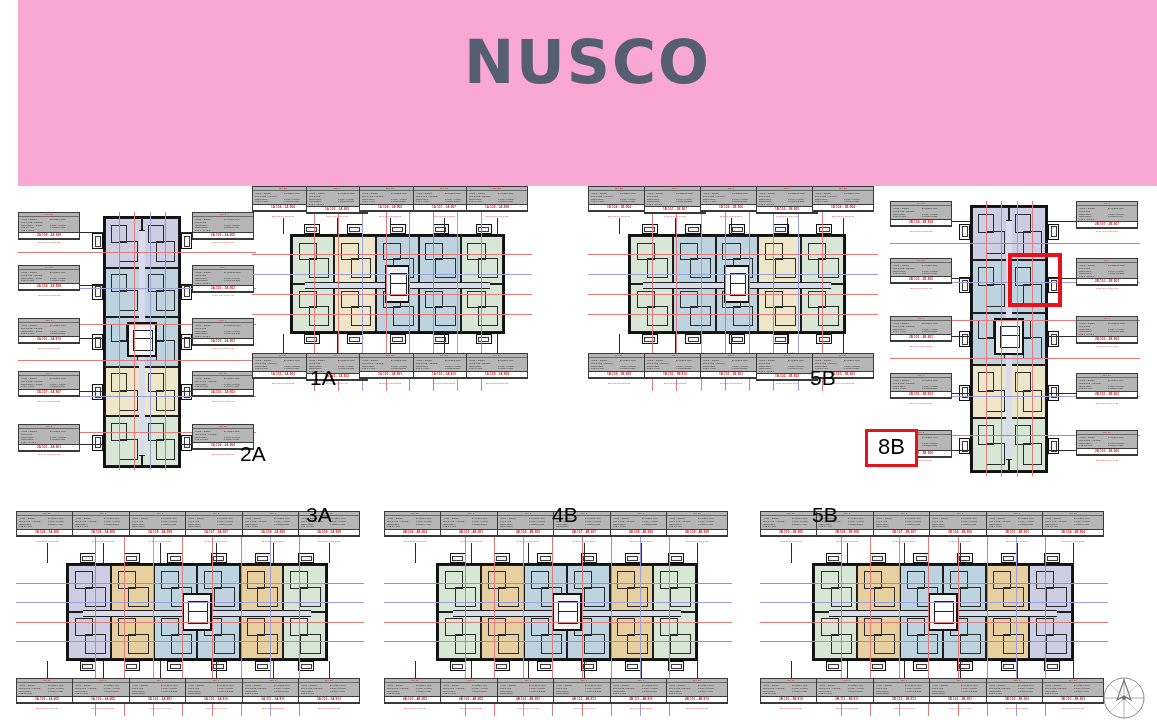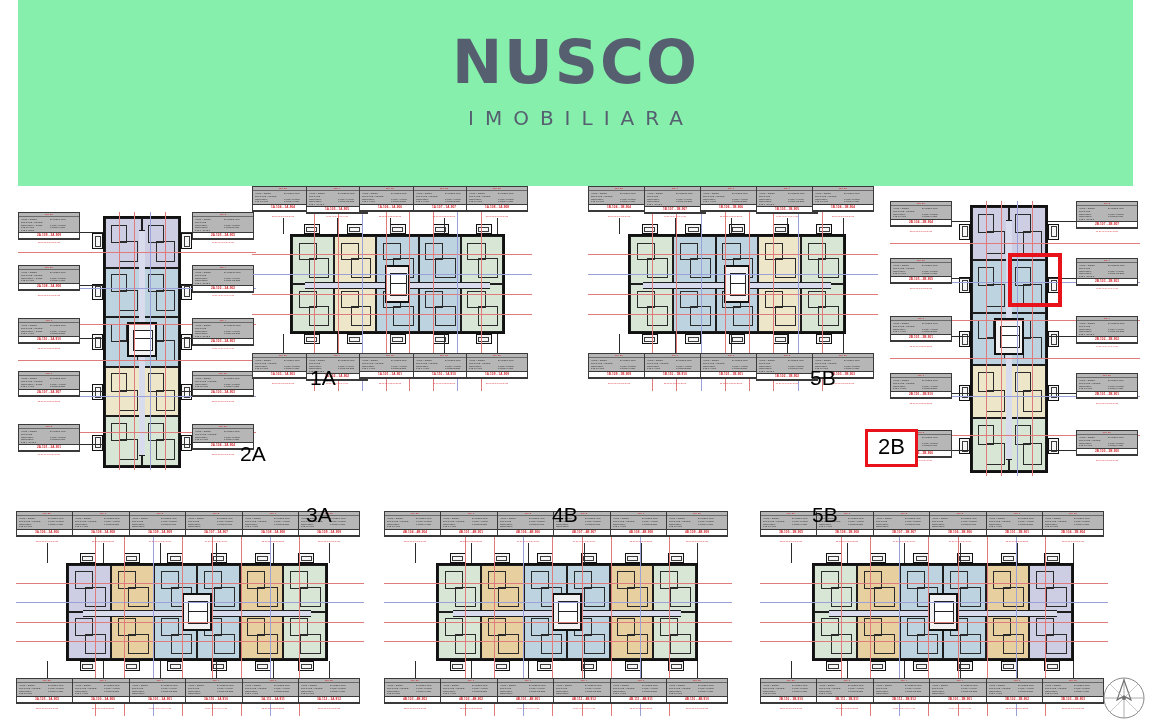--- a/index.html
+++ b/index.html
@@ -8,21 +8,22 @@
     background:#ffffff;
     font-family:"Liberation Sans", sans-serif;
     overflow:hidden;
     position:relative;
   }
 
   
   .header-band{
     position:absolute;
     left:18px; top:0; width:1115px; height:186px;
-    background:#86efac;
+    background:#f9a8d4;
+    padding-left:24px;
   }
   .logo-wrap{
     position:absolute;
     left:0; right:0; top:32px;
     text-align:center;
   }
   .logo-main{
     font-family:"DejaVu Sans", sans-serif;
     font-weight:bold;
     font-size:60px;
@@ -207,21 +208,20 @@
 
   
   .compass{ position:absolute; }
 </style>
 </head>
 <body>
 
 <div class="header-band">
   <div class="logo-wrap">
     <span class="logo-main">NUSCO</span>
-    <span class="logo-sub">IMOBILIARA</span>
   </div>
 </div>
 
 <div class="sheet" id="sheet">
     <div class="plan-group" style="left: 18px; top: 26px; width: 238px; height: 258px;">
       <div class="footprint" style="left: 85px; top: 4px; width: 78px; height: 252px;">
         <div class="units" style="flex-direction: column;">
           <div class="unit-col" style="flex-direction: row;">
             <div class="unit" style="background: rgb(205, 206, 228);"></div>
             <div class="unit" style="background: rgb(205, 206, 228);"></div>
@@ -1225,21 +1225,21 @@
             <span class="co-line"></span>
             <span class="co-line">S UTILA  57.55sq</span>
             <span class="co-line">S totala  64.05sq</span>
           </div>
         </div>
         <div class="co-code">2B.100 - 2B.900</div>
       </div>
       <div class="callout-foot" style="left: 186px; top: 258px;">21.55  23.75  21.55  23.75</div>
       <div class="leader" style="top: 249px; height: 1px; left: 158px; width: 28px;"></div>
       <div class="hl-rect" style="left: 118px; top: 52px; width: 54px; height: 54px;"></div>
-      <div class="plan-label boxed" style="left: -25px; top: 228px;">2B</div>
+      <div class="plan-label boxed" style="left: -25px; top: 228px;">8B</div>
     </div>
     <div class="plan-group" style="left: 16px; top: 325px; width: 348px; height: 205px;">
       <div class="footprint" style="left: 50px; top: 52px; width: 262px; height: 98px;">
         <div class="units">
           <div class="unit-col">
             <div class="unit" style="background: rgb(205, 206, 228);"></div>
             <div class="unit" style="background: rgb(205, 206, 228);"></div>
           </div>
           <div class="unit-col">
             <div class="unit" style="background: rgb(232, 207, 160);"></div>

